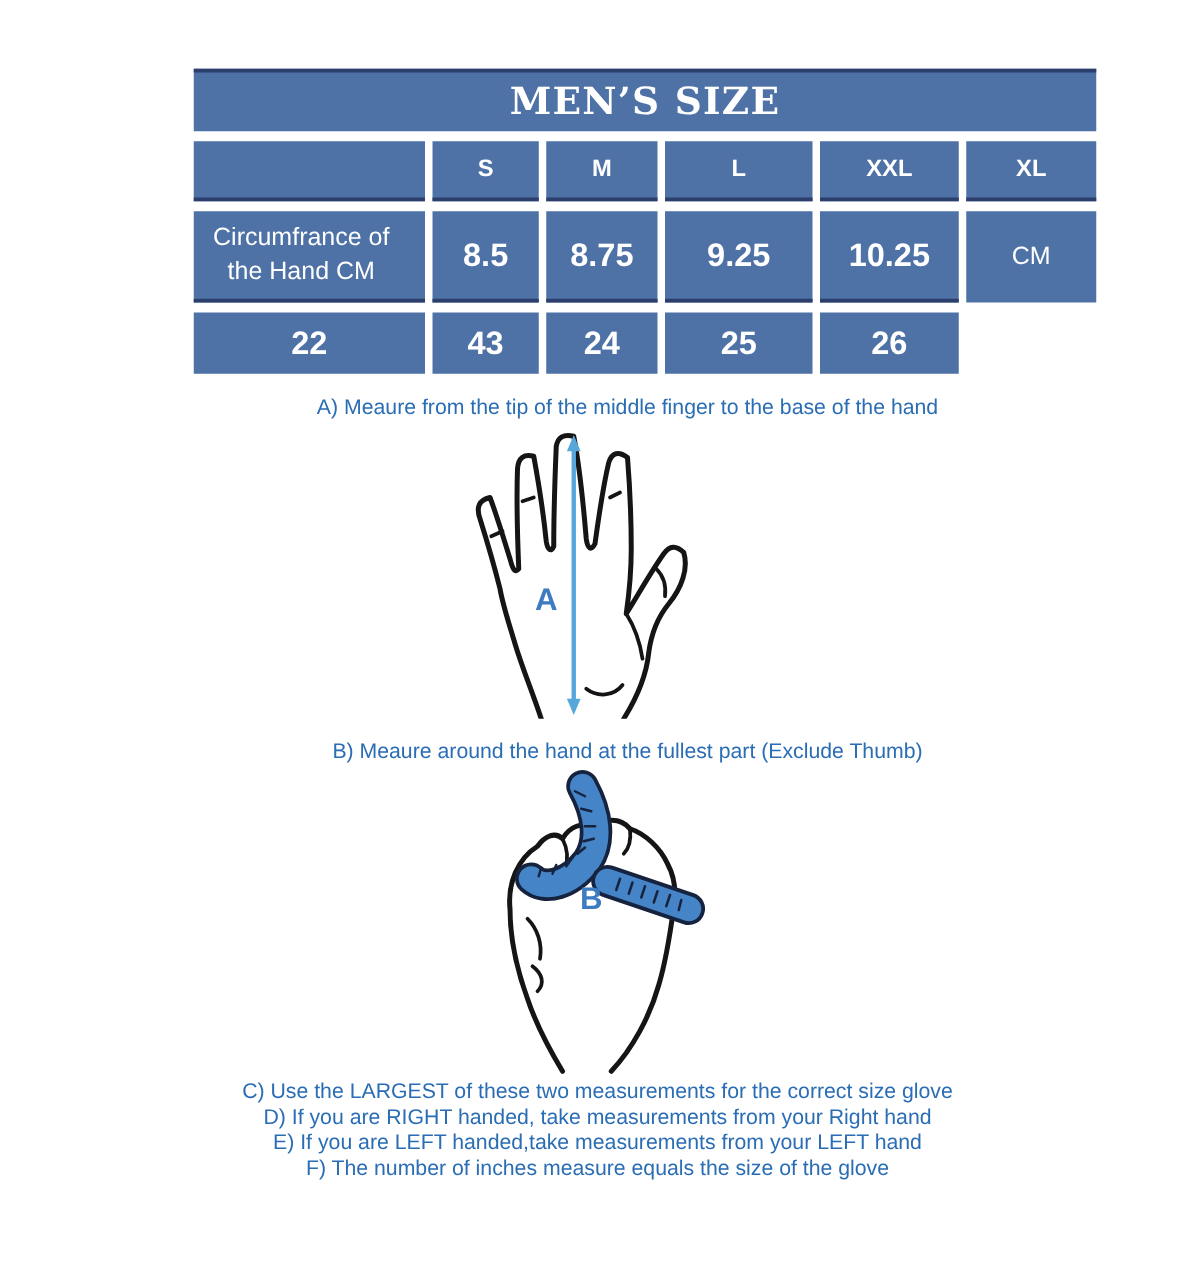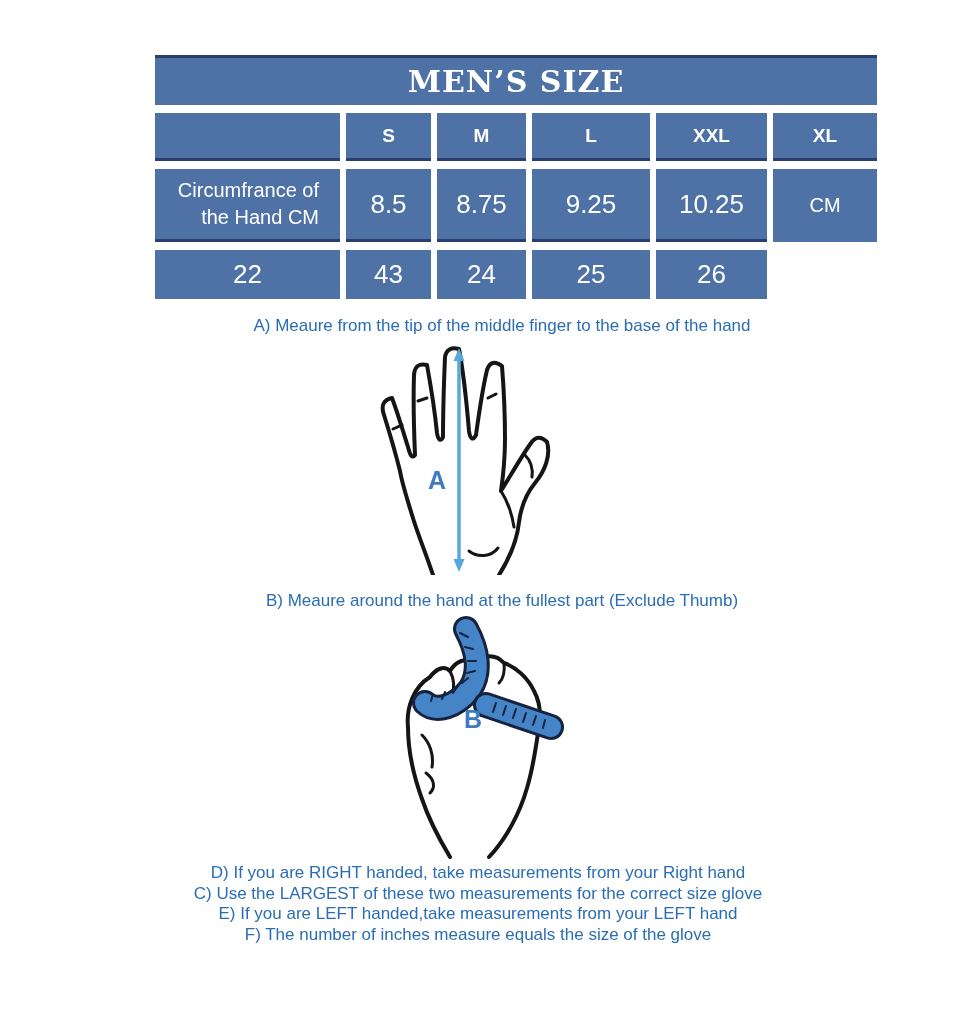--- a/index.html
+++ b/index.html
@@ -38,24 +38,24 @@
     box-sizing: border-box;
     background: #4e72a6;
     color: #ffffff;
     display: flex; align-items: center; justify-content: center;
     text-align: center;
   }
   .cell.shadow { border-bottom: 3px solid #2c3e6b; }
   .colh { font-weight: bold; font-size: 19px; }
   .rowlabel { font-size: 20px; }
   .rowlabel.left {
-    justify-content: flex-start; text-align: right;
+    justify-content: flex-start; text-align: center;
     padding-left: 8px; padding-right: 21px; line-height: 1.35;
   }
-  .val { font-weight: normal; font-size: 26px; }
+  .val { font-weight: bold; font-size: 26px; }
 
   
   .caption {
     position: absolute; left: 0; width: 100%;
     text-align: center;
     color: #2a6db4;
     font-size: 17px;
     padding-left: 24px;
   }
   .caption-a { top: 286px; }
@@ -198,19 +198,19 @@
         <path d="M 128,94 L 125,103"></path>
         <path d="M 138,98 L 135,107"></path>
         <path d="M 148,101 L 145,110"></path>
         <path d="M 157,105 L 155,113"></path>
       </g>
     </g>
   </svg>
   <span class="diagram-letter letter-b">B</span>
 
   <div class="notes">
+    <div>C) Use the LARGEST of these two measurements for the correct size glove</div>
     <div>D) If you are RIGHT handed, take measurements from your Right hand</div>
-    <div>C) Use the LARGEST of these two measurements for the correct size glove</div>
     <div>E) If you are LEFT handed,take measurements from your LEFT hand</div>
     <div>F) The number of inches measure equals the size of the glove</div>
   </div>
 
 </div>
 
 </body></html>

